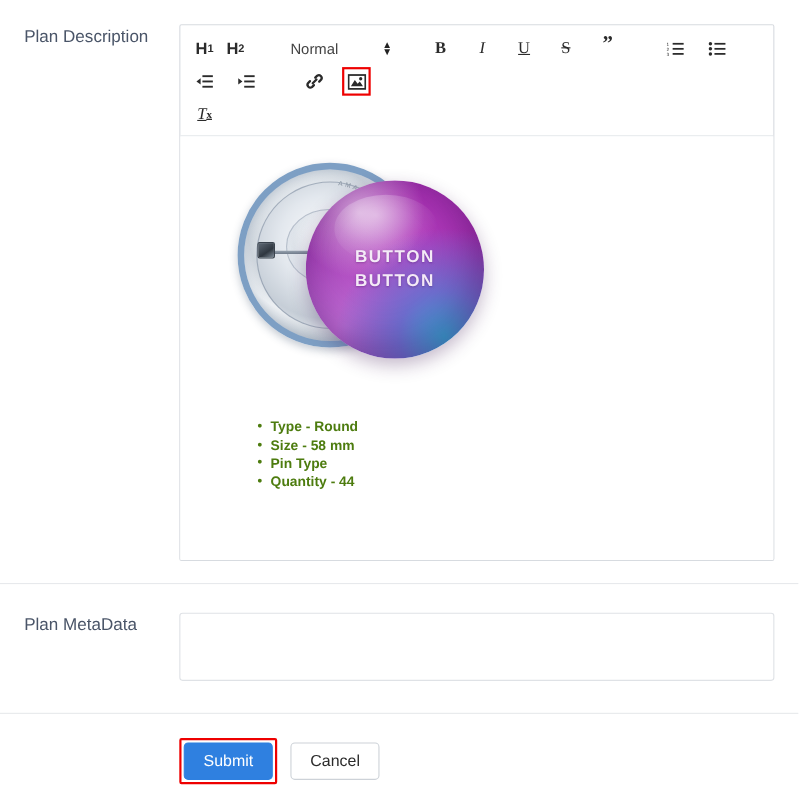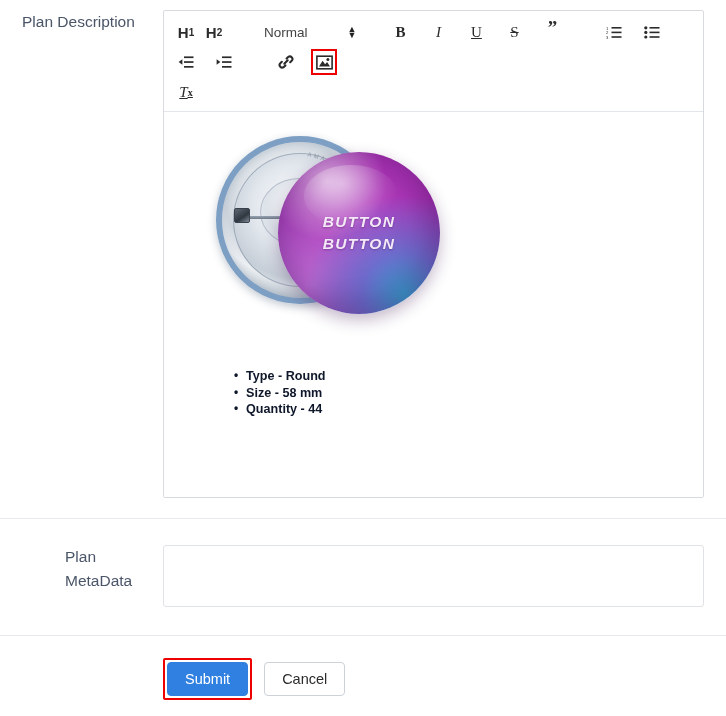--- a/index.html
+++ b/index.html
@@ -30,21 +30,21 @@
     padding-left: 22px;
     padding-right: 12px;
     color: #4a5568;
     font-size: 15.5px;
     line-height: 24px;
     font-weight: 400;
   }
   .field-control { flex: 1; padding-right: 22px; }
 
   
-  .desc-section { padding-top: 10px; }
+  .desc-section { padding-top: 22px; }
 
   .editor {
     width: 541px;
     border: 1px solid #d7dbe0;
     border-radius: 2px;
     background: #fff;
   }
   .editor-toolbar {
     border-bottom: 1px solid #e2e5e9;
     padding: 6px 8px 4px 8px;
@@ -177,21 +177,20 @@
       radial-gradient(circle at 30% 18%, rgba(255,255,255,0.55) 0%, rgba(255,255,255,0) 34%),
       radial-gradient(circle at 78% 88%, #3aa8d8 0%, #6f6fd0 22%, rgba(111,111,208,0) 52%),
       radial-gradient(circle at 22% 82%, #c36fd8 0%, rgba(195,111,216,0) 55%),
       radial-gradient(circle at 62% 42%, #b43fc0 0%, #a32fae 40%, #8d2aa0 72%, #6a2f9c 100%),
       linear-gradient(135deg, #c07cd8, #a02faf 55%, #3a9fd4 100%);
     box-shadow: 0 6px 16px rgba(60,20,80,0.30), inset -10px -14px 34px rgba(40,10,70,0.30);
     z-index: 5;
     display: flex;
     align-items: center;
     justify-content: center;
-    font-style: italic;
   }
   .badge-front-gloss {
     position: absolute;
     left: 16%; top: 8%;
     width: 58%; height: 38%;
     border-radius: 50%;
     background: radial-gradient(ellipse at 40% 30%, rgba(255,255,255,0.45) 0%, rgba(255,255,255,0.12) 45%, rgba(255,255,255,0) 72%);
     pointer-events: none;
   }
   .badge-front-label {
@@ -204,21 +203,21 @@
     line-height: 22px;
     text-shadow: 0 1px 2px rgba(60,10,80,0.35);
     z-index: 6;
   }
 
   
   .spec-list {
     margin: 28px 0 0 56px;
     padding: 0;
     list-style: none;
-    color: #0f172a;
+    color: #4d7c0f;
     font-size: 12.6px;
     font-weight: 700;
     line-height: 16.6px;
   }
   .spec-list li { position: relative; padding-left: 12px; }
   .spec-list li::before {
     content: "•";
     position: absolute;
     left: 0; top: -1px;
     font-size: 12px;
@@ -236,21 +235,20 @@
     height: 1px;
     background: #e7e9ec;
     margin: 0;
     width: 100%;
   }
 
   
   .meta-section {
     padding-top: 26px;
     padding-bottom: 24px;
-    margin-left: 43px;
   }
   .meta-input {
     width: 541px;
     height: 62px;
     border: 1px solid #dfe2e6;
     border-radius: 3px;
     background: #fff;
     padding: 8px 10px;
     font-family: "Liberation Sans", sans-serif;
     font-size: 13px;
@@ -441,20 +439,21 @@
               <div class="badge-front-label">
                 <div>BUTTON</div>
                 <div>BUTTON</div>
               </div>
             </div>
           </div>
 
           <ul class="spec-list">
             <li>Type - Round</li>
             <li>Size - 58 mm</li>
+            <li>Pin Type</li>
             <li>Quantity - 44</li>
           </ul>
 
         </div>
       </div>
 
     </div>
   </div>
 
   <div style="height:20px;"></div>

